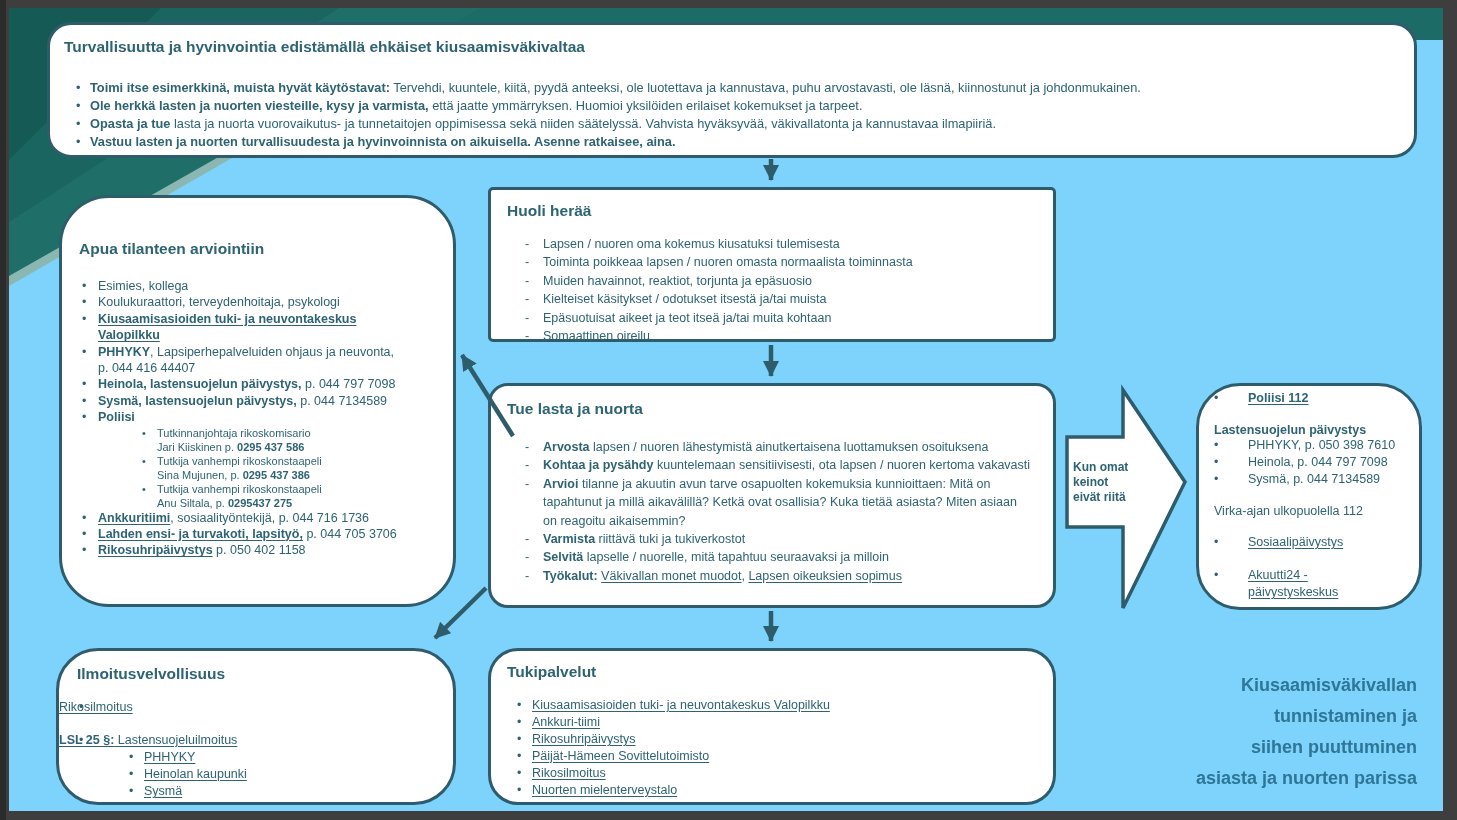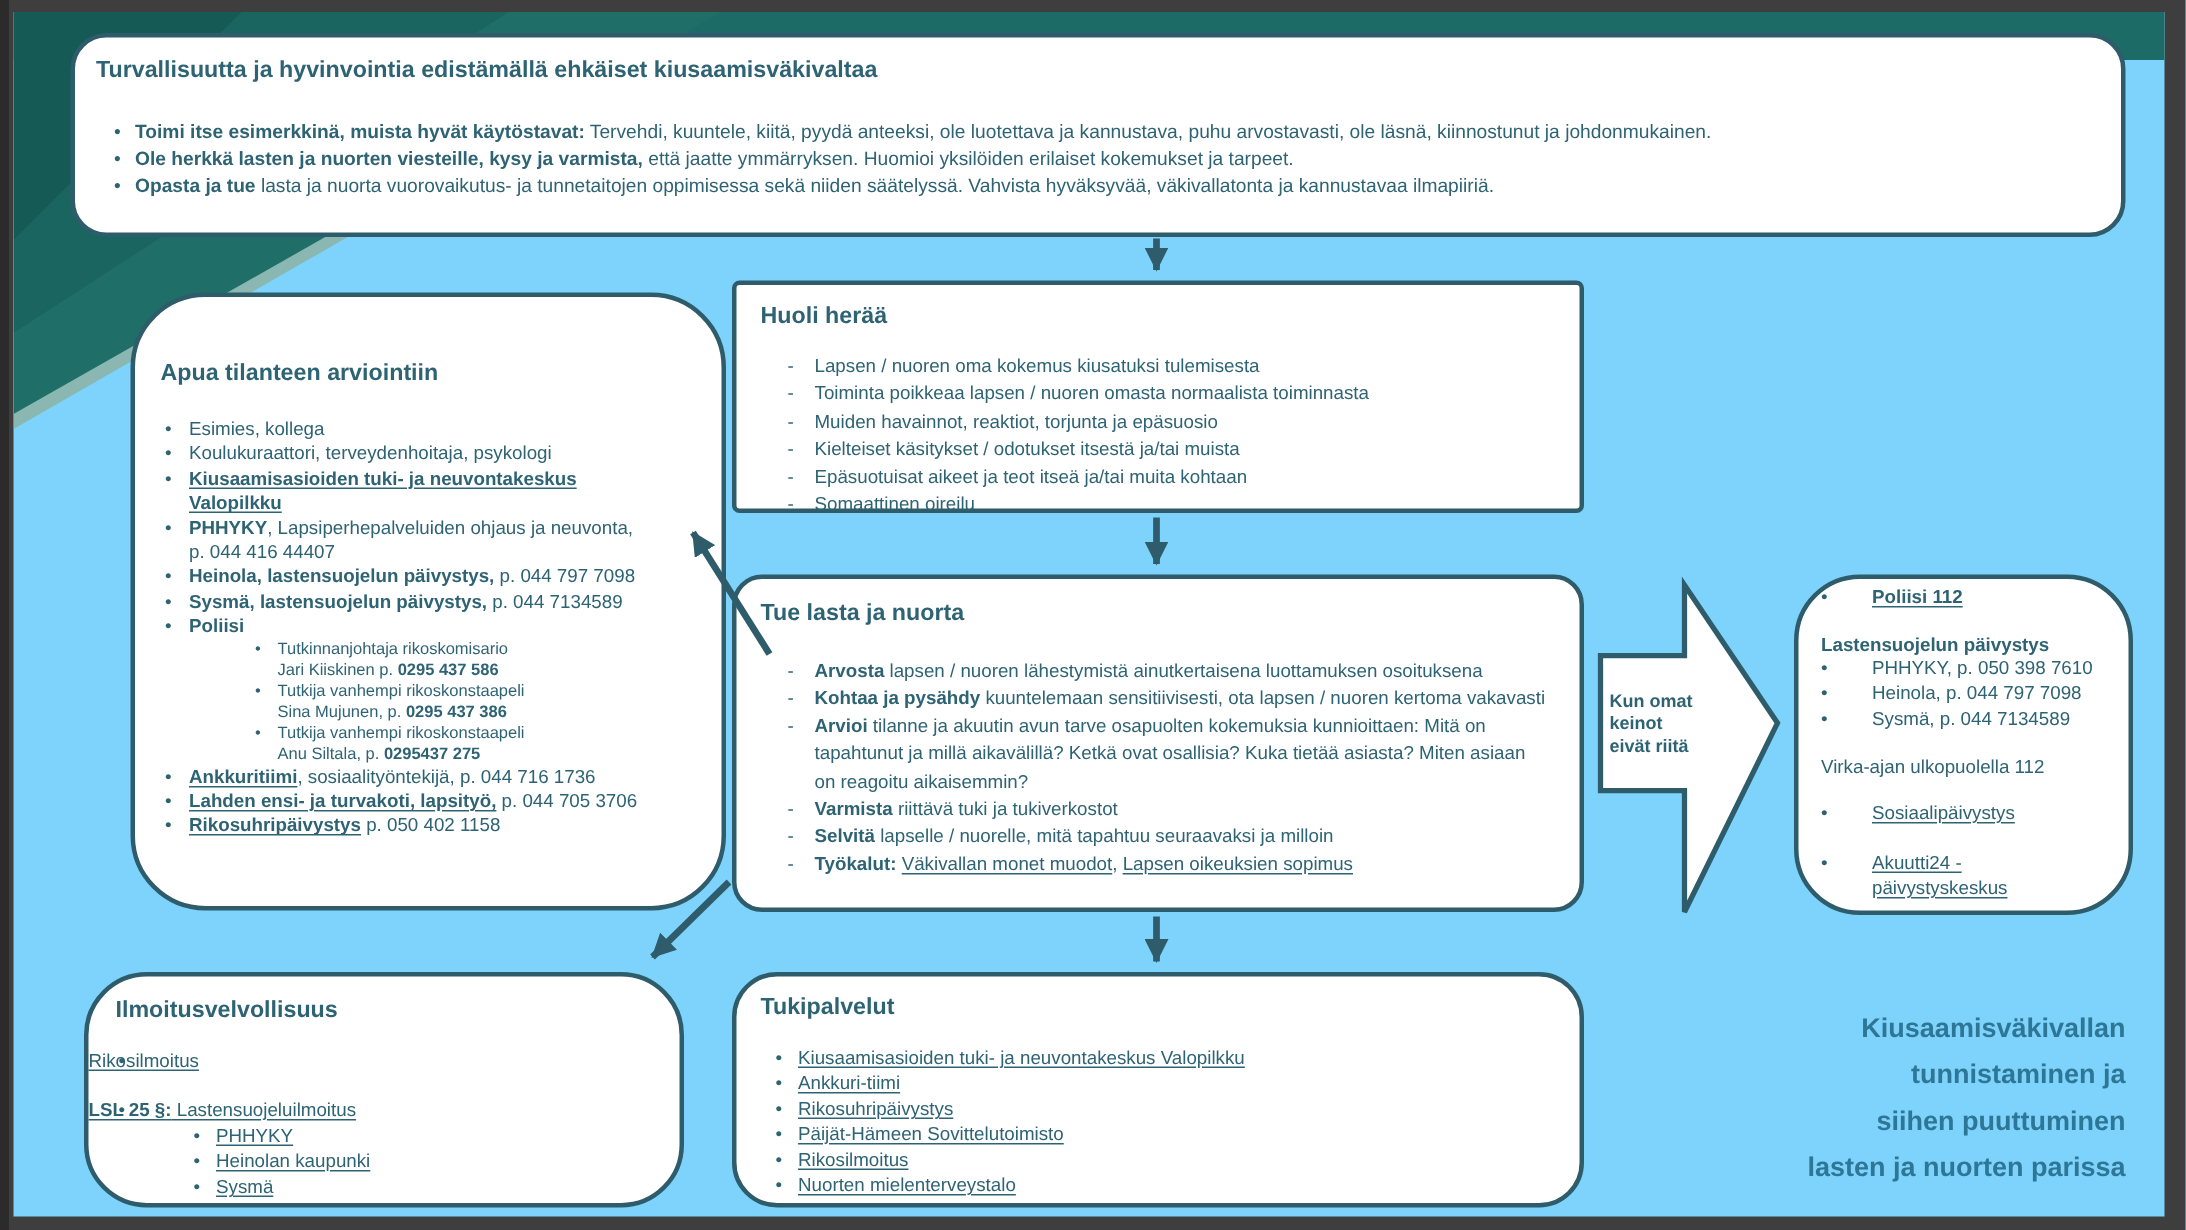--- a/index.html
+++ b/index.html
@@ -38,21 +38,21 @@
   ul{list-style:none;margin:0;padding:0;}
   li{position:relative;}
 
   
   #box-top{left:38px;top:14px;width:1370px;height:136px;border-radius:24px;padding:13px 28px 0 14px;}
   #box-top ul{margin-top:23px;}
   #box-top li{font-size:12.8px;line-height:18px;padding-left:26px;}
   #box-top li::before{content:"\2022";position:absolute;left:12px;color:#2e6374;}
 
   
-  #box-help{left:50px;top:187px;width:397px;height:412px;border-radius:50px;padding:42px 0 0 0;margin-left:28px;}
+  #box-help{left:50px;top:187px;width:397px;height:412px;border-radius:50px;padding:42px 0 0 0;}
   #box-help h2{margin-left:17px;}
   #box-help ul.main{margin-top:20px;}
   #box-help ul.main > li{font-size:12.5px;line-height:16.4px;padding-left:36px;padding-right:2px;}
   #box-help ul.main > li::before{content:"\2022";position:absolute;left:20px;color:#2e6374;}
   #box-help ul.sub li{font-size:11px;line-height:14px;padding-left:59px;}
   #box-help ul.sub li::before{content:"\2022";position:absolute;left:44px;color:#2e6374;}
 
   
   #box-concern{left:479px;top:179px;width:568px;height:155px;border-radius:5px;padding:12px 18px 0 16px;}
   #box-concern ul{margin-top:15px;}
@@ -117,20 +117,21 @@
   <div class="tri"></div>
   <div class="facet-a"></div>
   <div class="facet-b"></div>
 
   <div class="box" id="box-top">
     <h2>Turvallisuutta ja hyvinvointia edistämällä ehkäiset kiusaamisväkivaltaa</h2>
     <ul>
       <li><span class="b">Toimi itse esimerkkinä, muista hyvät käytöstavat:</span><span> Tervehdi, kuuntele, kiitä, pyydä anteeksi, ole luotettava ja kannustava, puhu arvostavasti, ole läsnä, kiinnostunut ja johdonmukainen.</span></li>
       <li><span class="b">Ole herkkä lasten ja nuorten viesteille, kysy ja varmista,</span><span> että jaatte ymmärryksen. Huomioi yksilöiden erilaiset kokemukset ja tarpeet.</span></li>
       <li><span class="b">Opasta ja tue</span><span> lasta ja nuorta vuorovaikutus- ja tunnetaitojen oppimisessa sekä niiden säätelyssä. Vahvista hyväksyvää, väkivallatonta ja kannustavaa ilmapiiriä.</span></li>
+      <li><span class="b">Vastuu lasten ja nuorten turvallisuudesta ja hyvinvoinnista on aikuisella. Asenne ratkaisee, aina.</span><span></span></li>
     </ul>
   </div>
 
   <div class="box" id="box-help">
     <h2>Apua tilanteen arviointiin</h2>
     <ul class="main">
       <li><span>Esimies, kollega</span></li>
       <li><span>Koulukuraattori, terveydenhoitaja, psykologi</span></li>
       <li>
           <span class="bu blk">
@@ -238,16 +239,16 @@
   <div id="when-label">
     <div>Kun omat</div>
     <div>keinot</div>
     <div>eivät riitä</div>
   </div>
 
   <div id="main-title">
     <div>Kiusaamisväkivallan</div>
     <div>tunnistaminen ja</div>
     <div>siihen puuttuminen</div>
-    <div>lasten ja nuorten parissa</div>
+    <div>asiasta ja nuorten parissa</div>
   </div>
 
 </div>
 
 </body></html>

